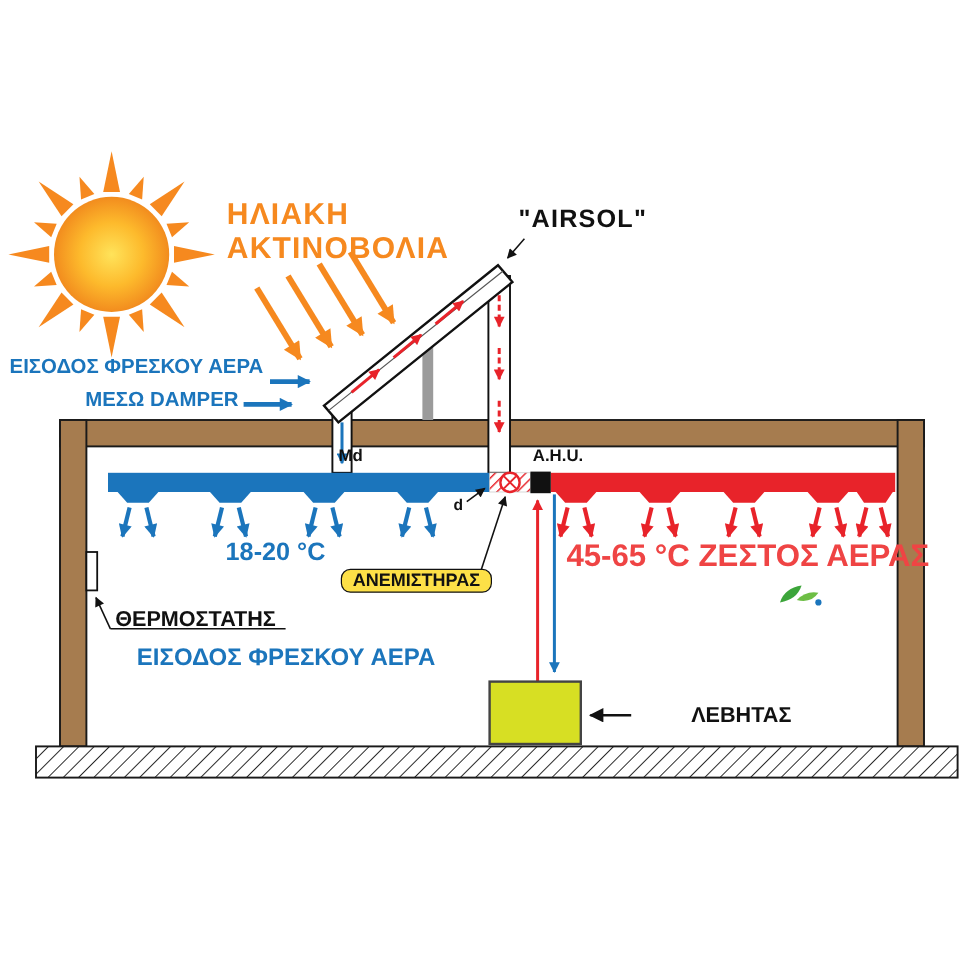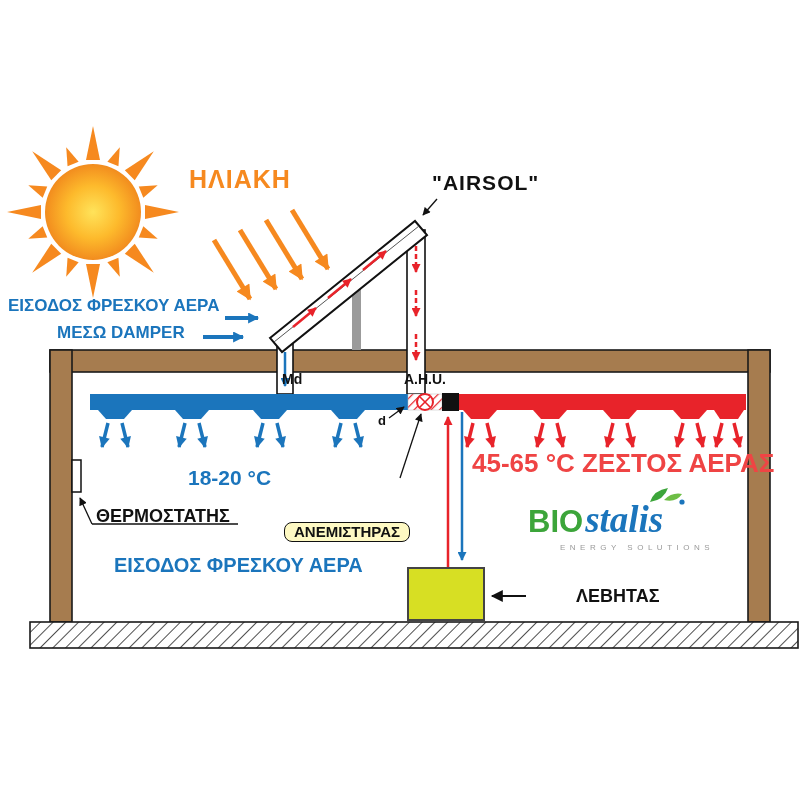--- a/index.html
+++ b/index.html
@@ -2,25 +2,25 @@
 <html><head>
 <meta charset="utf-8">
 <style>
   html,body{margin:0;padding:0;background:#fff;}
   #stage{position:relative;width:800px;height:800px;background:#fff;overflow:hidden;
          font-family:"Liberation Sans", sans-serif;}
   #stage svg.layer{position:absolute;left:0;top:0;}
   .lbl{position:absolute;font-weight:bold;white-space:nowrap;line-height:1.05;}
   .lbl.orange{color:#F6891F;font-size:25px;letter-spacing:1px;}
   .lbl.blue-s{color:#1B75BC;font-size:17px;}
-  .lbl.blue-b{color:#1B75BC;font-size:20px;margin-top:17px;}
+  .lbl.blue-b{color:#1B75BC;font-size:20px;}
   .lbl.red-b{color:#ef4444;font-size:26px;}
   .lbl.black-s{color:#111;font-size:14px;}
   .lbl.airsol{color:#111;font-size:21px;letter-spacing:1px;}
-  .lbl.boxed{border:1.5px solid #111;border-radius:8px;padding:1px 9px;font-size:15px;color:#111;background:#fef9c3;margin-top:48px;}
+  .lbl.boxed{border:1.5px solid #111;border-radius:8px;padding:1px 9px;font-size:15px;color:#111;background:#fde047;}
   .lbl.plain{color:#111;font-size:18px;}
   #logo{position:absolute;left:528px;top:498px;width:190px;}
   #logo .row{display:flex;align-items:baseline;}
   #logo .bio{font-weight:bold;font-size:31px;color:#3CA53A;letter-spacing:0;}
   #logo .stalis{font-family:"Liberation Serif", serif;font-style:italic;font-weight:bold;
                 font-size:37px;color:#1B75BC;margin-left:2px;}
   #logo .tagline{font-size:8px;color:#9a9a9a;letter-spacing:4.5px;margin-top:2px;padding-left:32px;font-weight:normal;}
 </style>
 </head>
 <body>
@@ -195,39 +195,33 @@
   </g>
 
   <g transform="translate(648,488)">
     <path d="M2,14 Q6,2 20,0 Q16,12 2,14 Z" fill="#3CA53A"></path>
     <path d="M16,12 Q24,4 34,6 Q28,15 16,12 Z" fill="#6DBE45"></path>
     <circle cx="34" cy="14" r="2.6" fill="#1B75BC"></circle>
   </g>
 </svg>
 
 <div class="lbl orange" style="left:189px;top:166px;">ΗΛΙΑΚΗ</div>
+<div class="lbl orange" style="left:189px;top:194px;">ΑΚΤΙΝΟΒΟΛΙΑ</div>
 
 <div class="lbl airsol" style="left:432px;top:172px;">"AIRSOL"</div>
 
 <div class="lbl blue-s" style="left:8px;top:297px;">ΕΙΣΟΔΟΣ ΦΡΕΣΚΟΥ ΑΕΡΑ</div>
-<div class="lbl blue-s" style="left:57px;top:324px;">ΜΕΣΩ DAMPER</div>
+<div class="lbl blue-s" style="left:71px;top:324px;">ΜΕΣΩ DAMPER</div>
 
 <div class="lbl black-s" style="left:246px;top:372px;padding-left:36px;">Md</div>
-<div class="lbl black-s" style="left:404px;top:372px;">A.H.U.</div>
+<div class="lbl black-s" style="left:444px;top:372px;">A.H.U.</div>
 <div class="lbl black-s" style="left:378px;top:414px;font-size:13px;">d</div>
 
 <div class="lbl blue-b" style="left:188px;top:450px;font-size:21px;">18-20 °C</div>
 <div class="lbl red-b" style="left:472px;top:450px;">45-65 °C ΖΕΣΤΟΣ ΑΕΡΑΣ</div>
 
 <div class="lbl boxed" style="left:284px;top:474px;">ΑΝΕΜΙΣΤΗΡΑΣ</div>
 <div class="lbl plain" style="left:96px;top:507px;">ΘΕΡΜΟΣΤΑΤΗΣ</div>
 <div class="lbl blue-b" style="left:114px;top:538px;">ΕΙΣΟΔΟΣ ΦΡΕΣΚΟΥ ΑΕΡΑ</div>
 <div class="lbl plain" style="left:532px;top:587px;margin-left:44px;">ΛΕΒΗΤΑΣ</div>
 
-<div id="logo">
-  <div class="row">
-    <span class="bio">BIO</span>
-        <span class="stalis">stalis</span>
-  </div>
-  <div class="tagline">ENERGY SOLUTIONS</div>
+
 </div>
 
-</div>
-
 </body></html>

